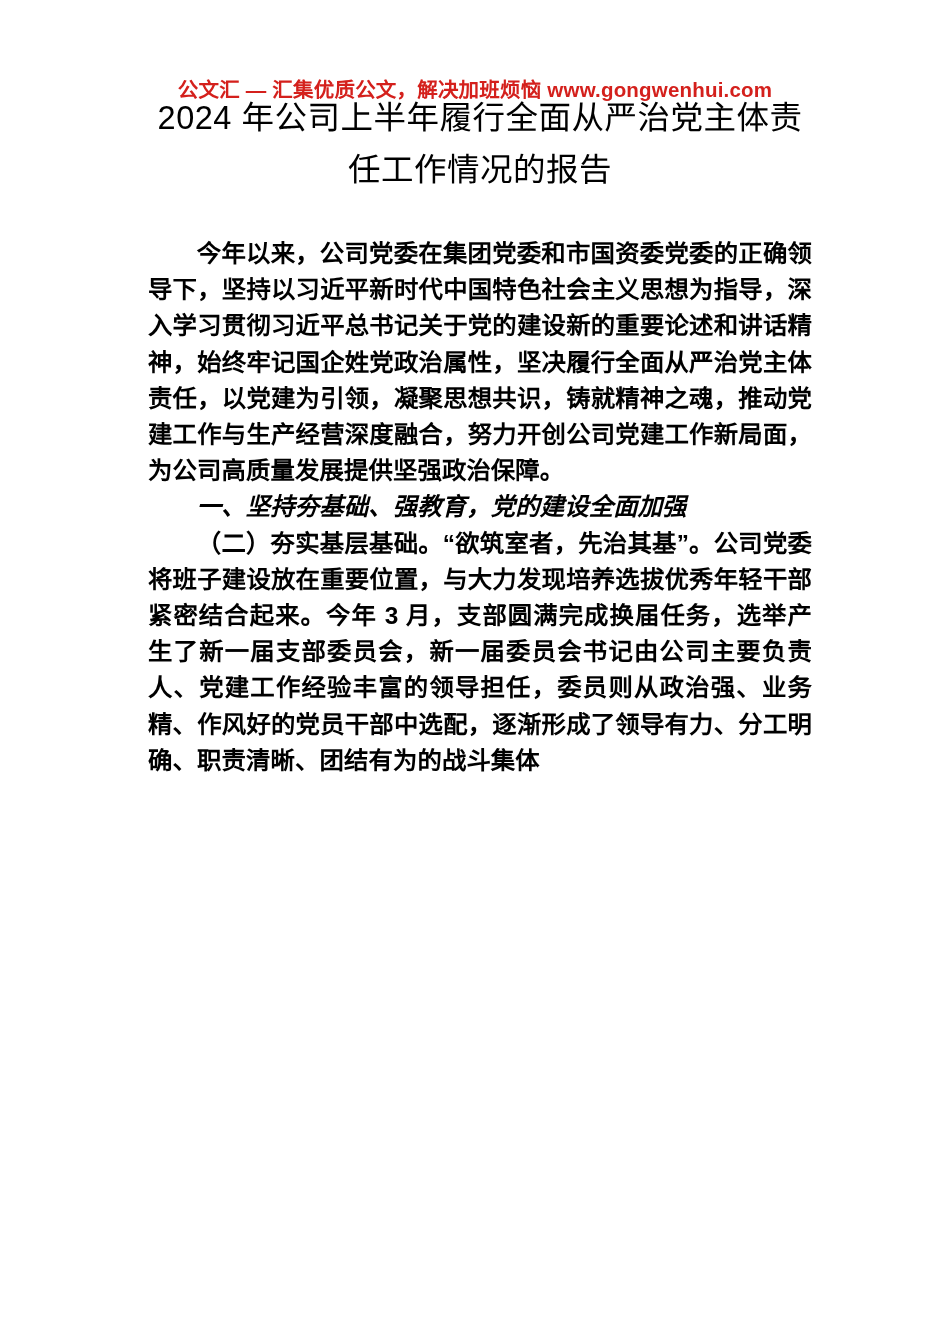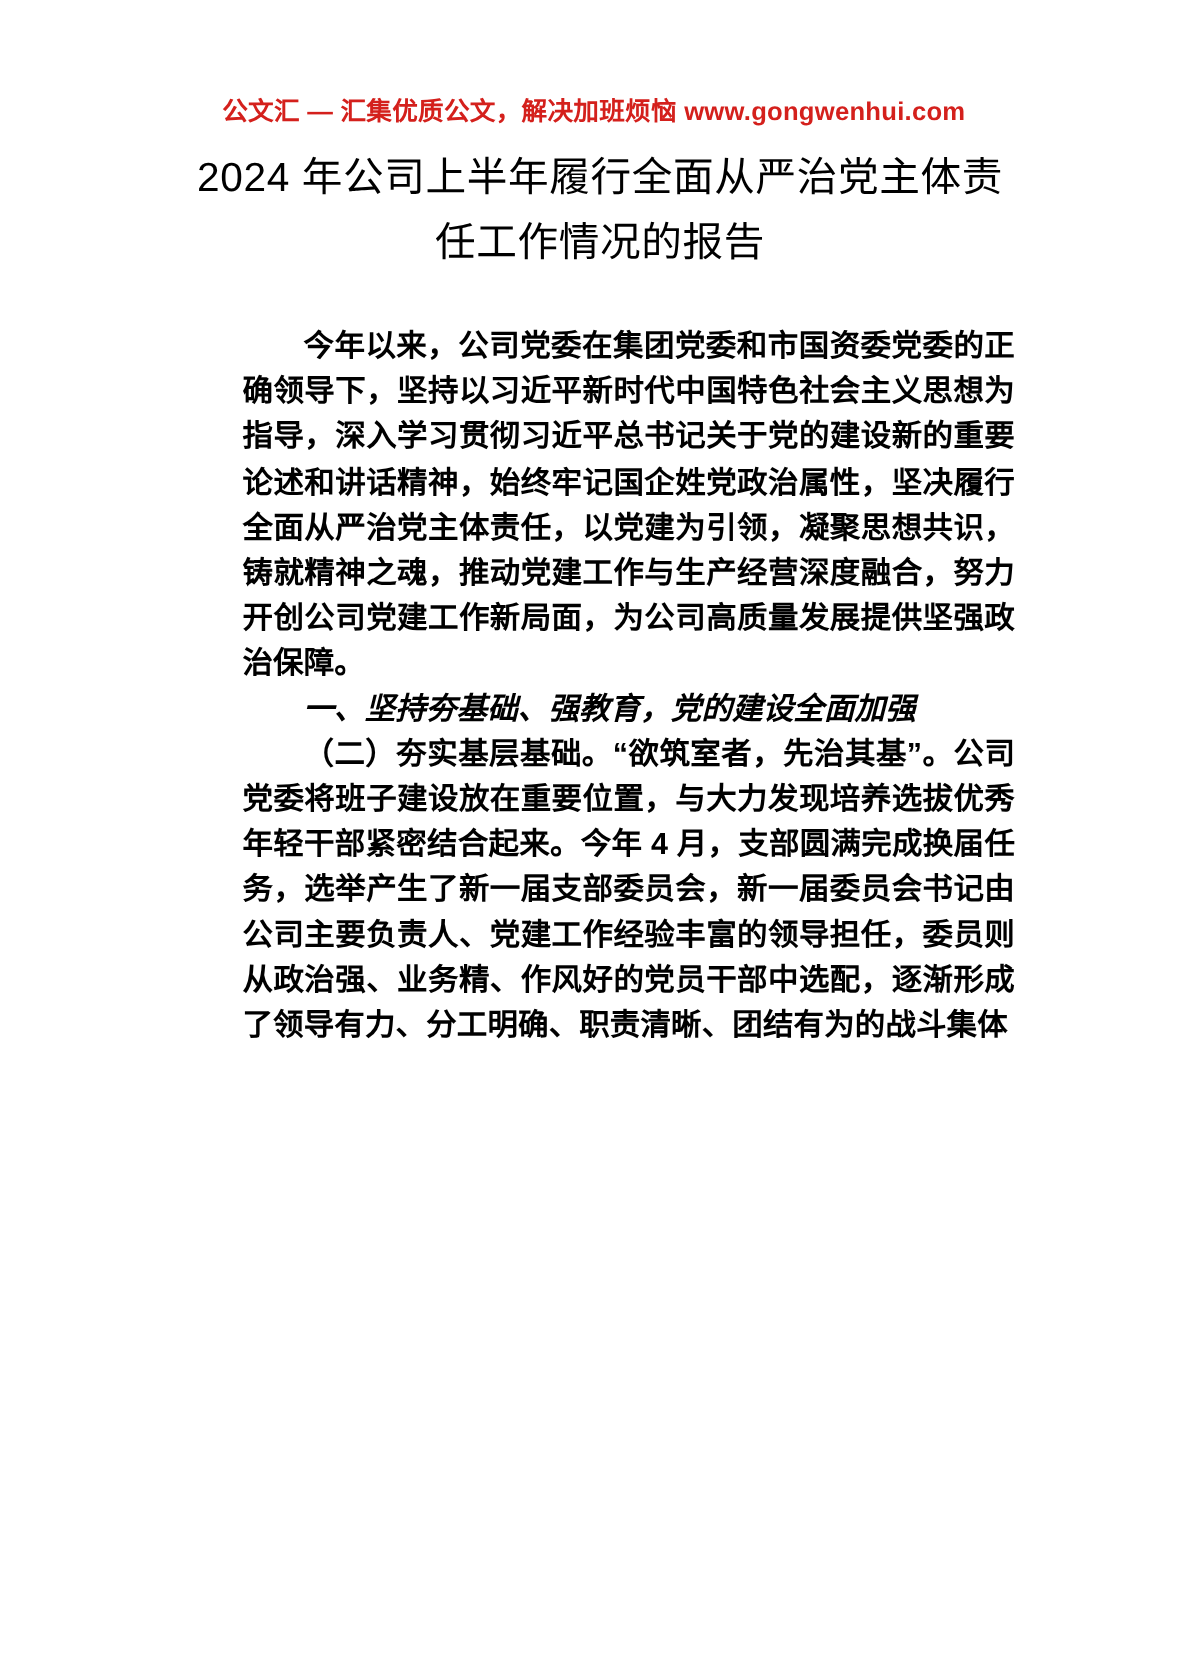--- a/index.html
+++ b/index.html
@@ -40,33 +40,32 @@
   
   .doc {
     position: absolute;
     left: 148px;
     top: 0;
     width: 664px;
   }
 
   .doc-title {
     margin: 0;
-    padding-top: 116px;
+    padding-top: 92px;
     font-family: "Liberation Sans", "DejaVu Sans", sans-serif;
     font-weight: 400;
     font-size: 32.5px;
     line-height: 52px;
     text-align: center;
     color: #000000;
     letter-spacing: 0.5px;
   }
 
   .body-block {
     margin-top: 40px;
-    margin-left: 46px;
   }
 
   p.para {
     margin: 0;
     font-family: "Liberation Sans", "DejaVu Sans", sans-serif;
     font-weight: 700;
     font-size: 24.4px;
     line-height: 36.2px;
     color: #000000;
     text-align: justify;
@@ -96,17 +95,17 @@
 
     <h1 class="doc-title">2024 年公司上半年履行全面从严治党主体责任工作情况的报告</h1>
 
     <div class="body-block">
 
       <p class="para">今年以来，公司党委在集团党委和市国资委党委的正确领导下，坚持以习近平新时代中国特色社会主义思想为指导，深入学习贯彻习近平总书记关于党的建设新的重要论述和讲话精神，始终牢记国企姓党政治属性，坚决履行全面从严治党主体责任，以党建为引领，凝聚思想共识，铸就精神之魂，推动党建工作与生产经营深度融合，努力开创公司党建工作新局面，为公司高质量发展提供坚强政治保障。</p>
 
       <p class="para section-head">一、坚持夯基础、强教育，党的建设全面加强</p>
 
 
-      <p class="para">（二）夯实基层基础。“欲筑室者，先治其基”。公司党委将班子建设放在重要位置，与大力发现培养选拔优秀年轻干部紧密结合起来。今年 4 月，支部圆满完成换届任务，选举产生了新一届支部委员会，新一届委员会书记由公司主要负责人、党建工作经验丰富的领导担任，委员则从政治强、业务精、作风好的党员干部中选配，逐渐形成了领导有力、分工明确、职责清晰、团结有为的战斗集体</p>
+      <p class="para">（二）夯实基层基础。“欲筑室者，先治其基”。公司党委将班子建设放在重要位置，与大力发现培养选拔优秀年轻干部紧密结合起来。今年 3 月，支部圆满完成换届任务，选举产生了新一届支部委员会，新一届委员会书记由公司主要负责人、党建工作经验丰富的领导担任，委员则从政治强、业务精、作风好的党员干部中选配，逐渐形成了领导有力、分工明确、职责清晰、团结有为的战斗集体</p>
 
     </div>
   </div>
 </div>
 
 </body></html>

